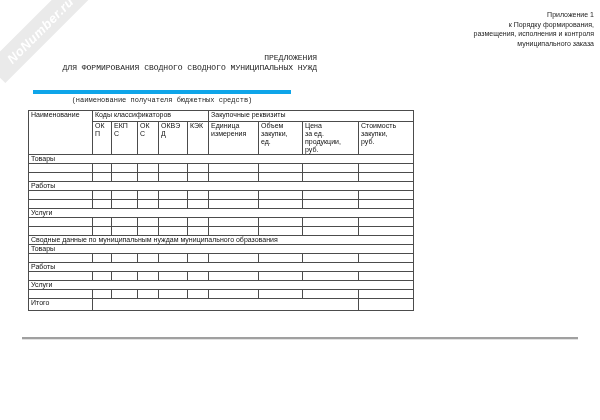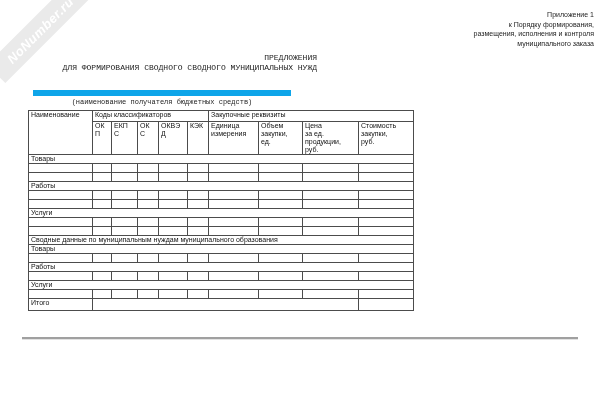--- a/index.html
+++ b/index.html
@@ -40,21 +40,21 @@
     text-align:right;
     font-family:"Liberation Mono","DejaVu Sans Mono",monospace;
     font-size:8px; line-height:9.5px;
     white-space:nowrap;
   }
 
   
   .recipient {
     position:absolute;
     left:33px; top:90px; width:258px;
-    border-top:6px solid #0ea5e9;
+    border-top:4px solid #0ea5e9;
     text-align:center;
     font-family:"Liberation Mono","DejaVu Sans Mono",monospace;
     font-size:7px; line-height:8px;
     padding-top:2px;
     white-space:nowrap;
   }
 
   
   table.proposals {
     position:absolute;

